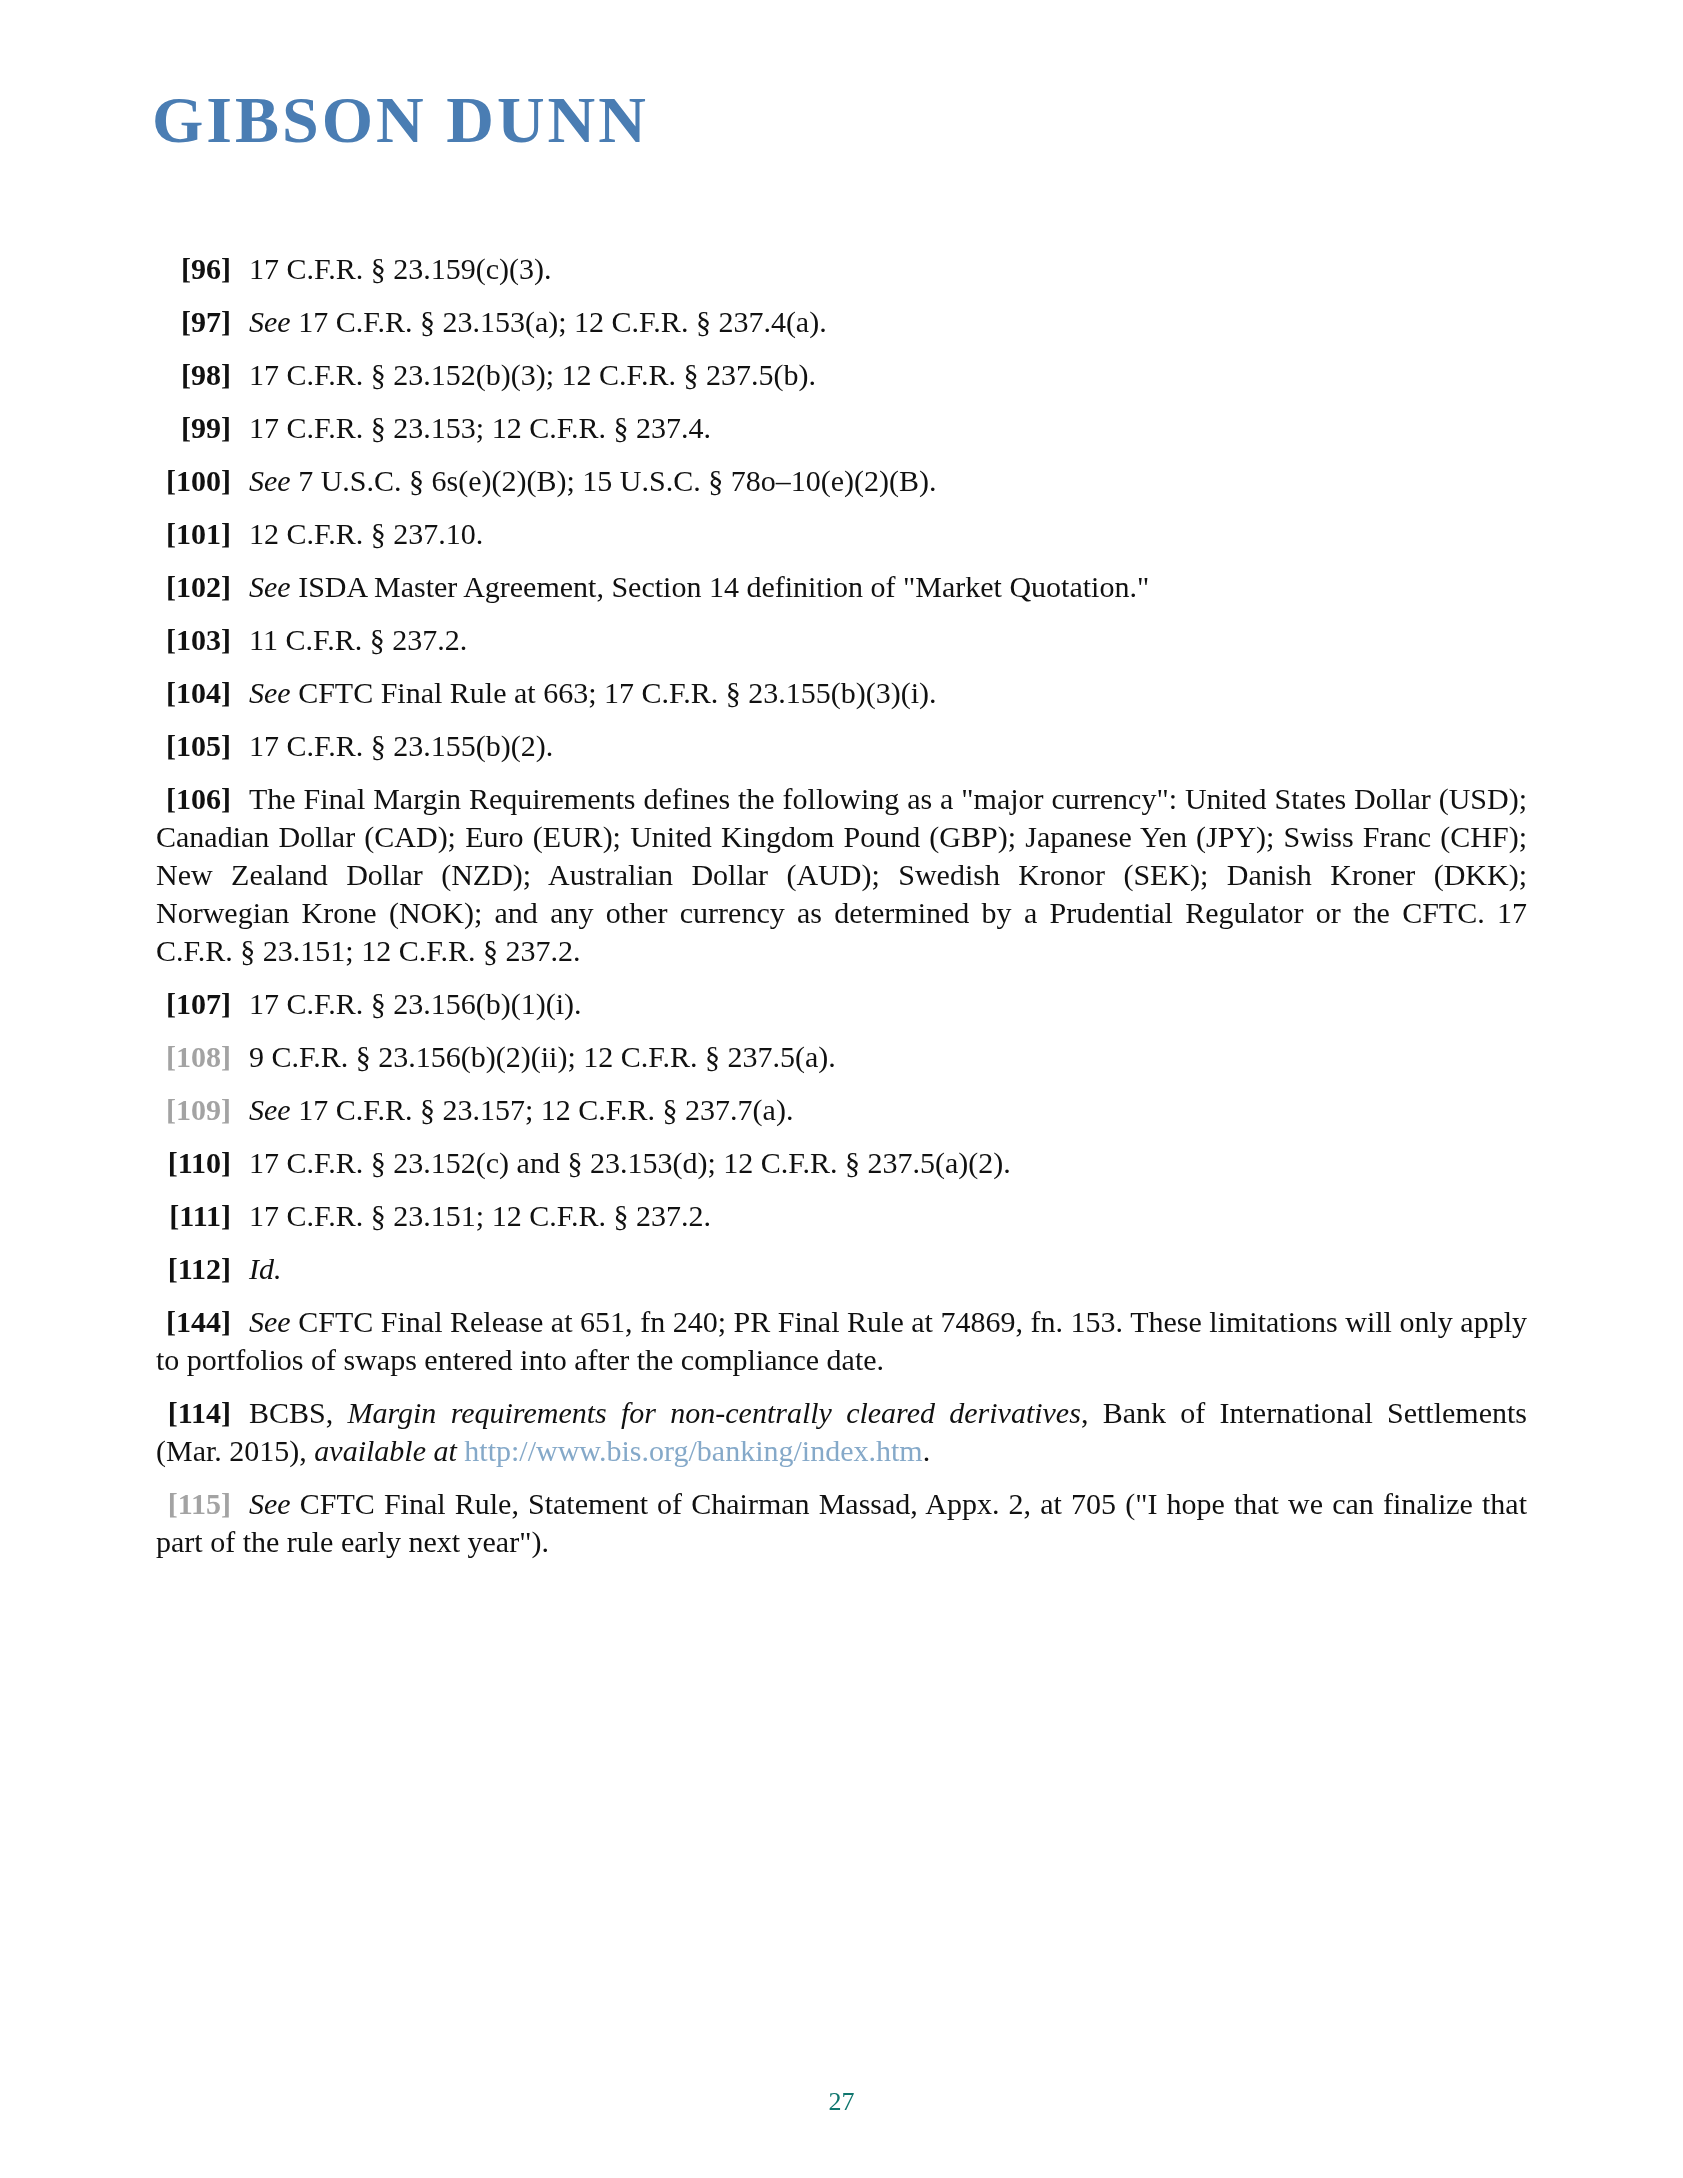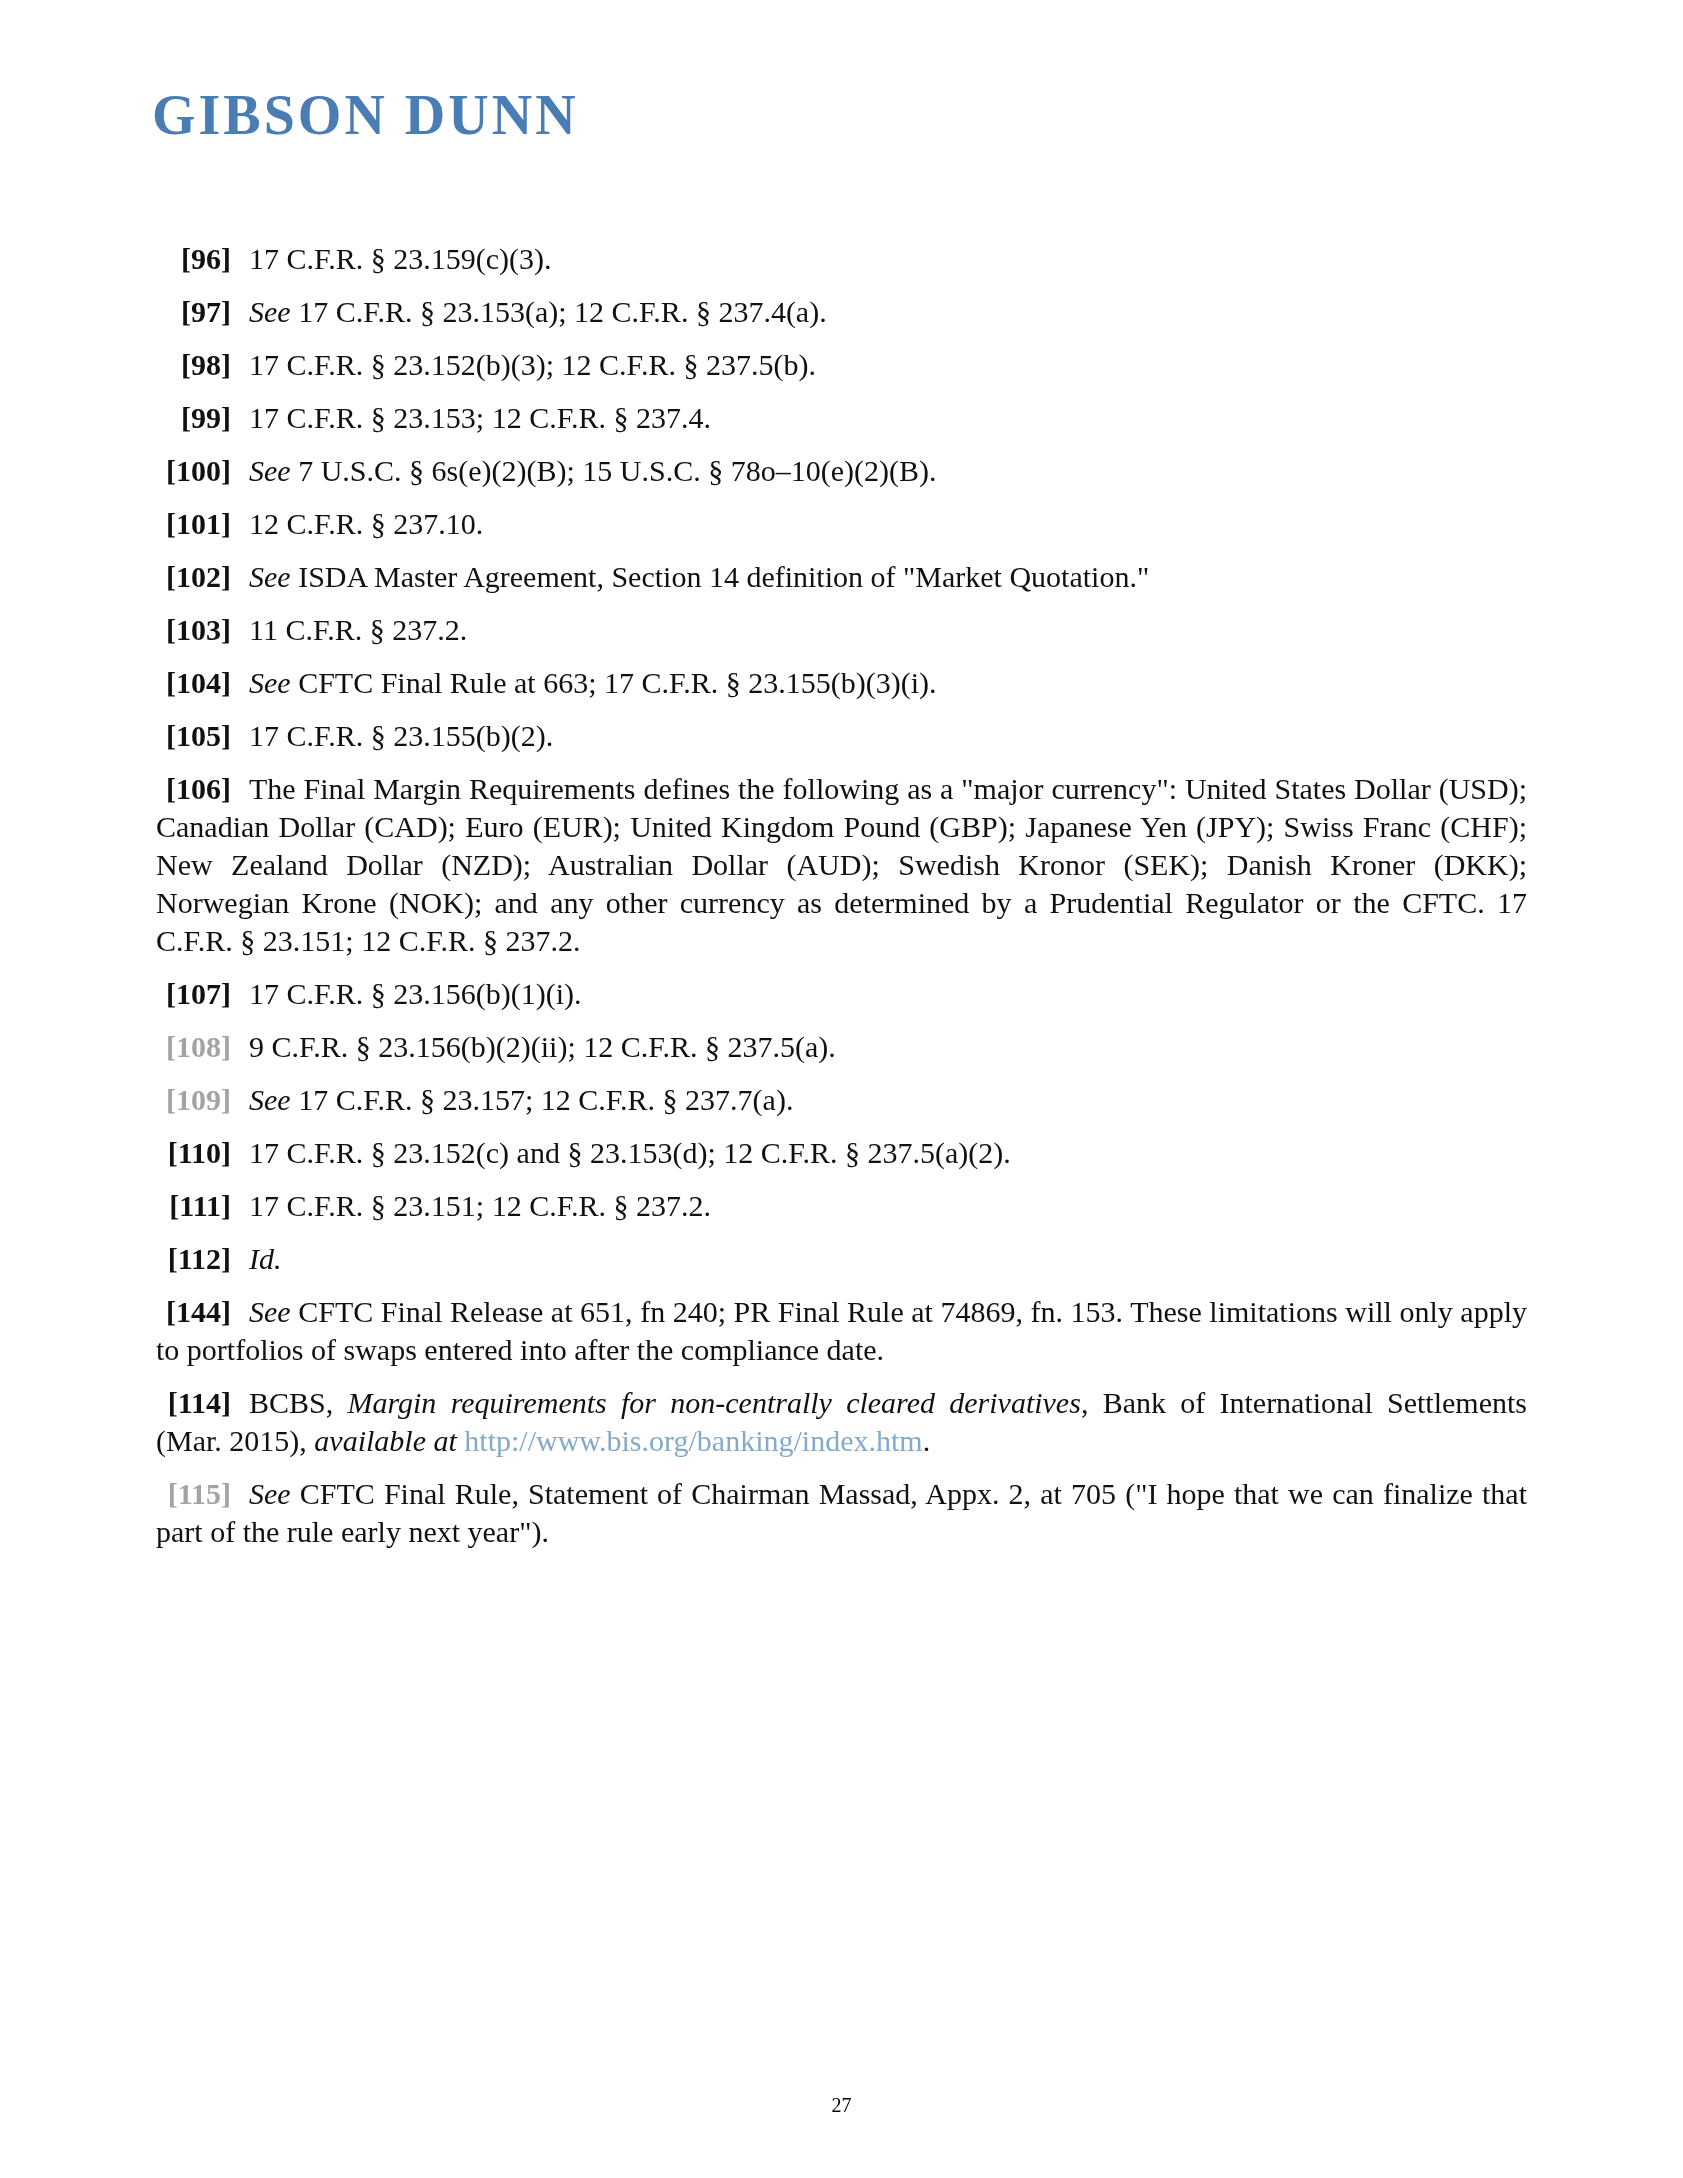--- a/index.html
+++ b/index.html
@@ -13,21 +13,21 @@
     height: 2178px;
     background: #ffffff;
     font-family: "Liberation Serif", serif;
     color: #111111;
     box-sizing: border-box;
     padding: 87px 156px 0 156px;
     overflow: hidden;
   }
   .logo {
     font-family: "Liberation Serif", serif;
-    font-size: 56px;
+    font-size: 66px;
     font-weight: 600;
     letter-spacing: 3px;
     color: #4a7db3;
     line-height: 1;
     margin: 0 0 0 -4px;
   }
   .footnotes {
     margin-top: 97px;
   }
   .footnote {
@@ -54,22 +54,22 @@
   .footnote .seg-link {
     color: #85a9c9;
     text-decoration: none;
   }
   .page-number {
     position: absolute;
     bottom: 61px;
     left: 0;
     width: 100%;
     text-align: center;
-    font-size: 20px;
-    color: #000000;
+    font-size: 26px;
+    color: #0f766e;
   }
 </style>
 </head>
 <body>
 
 <div class="page">
 
   <div class="logo">GIBSON DUNN</div>
 
   <div class="footnotes">

